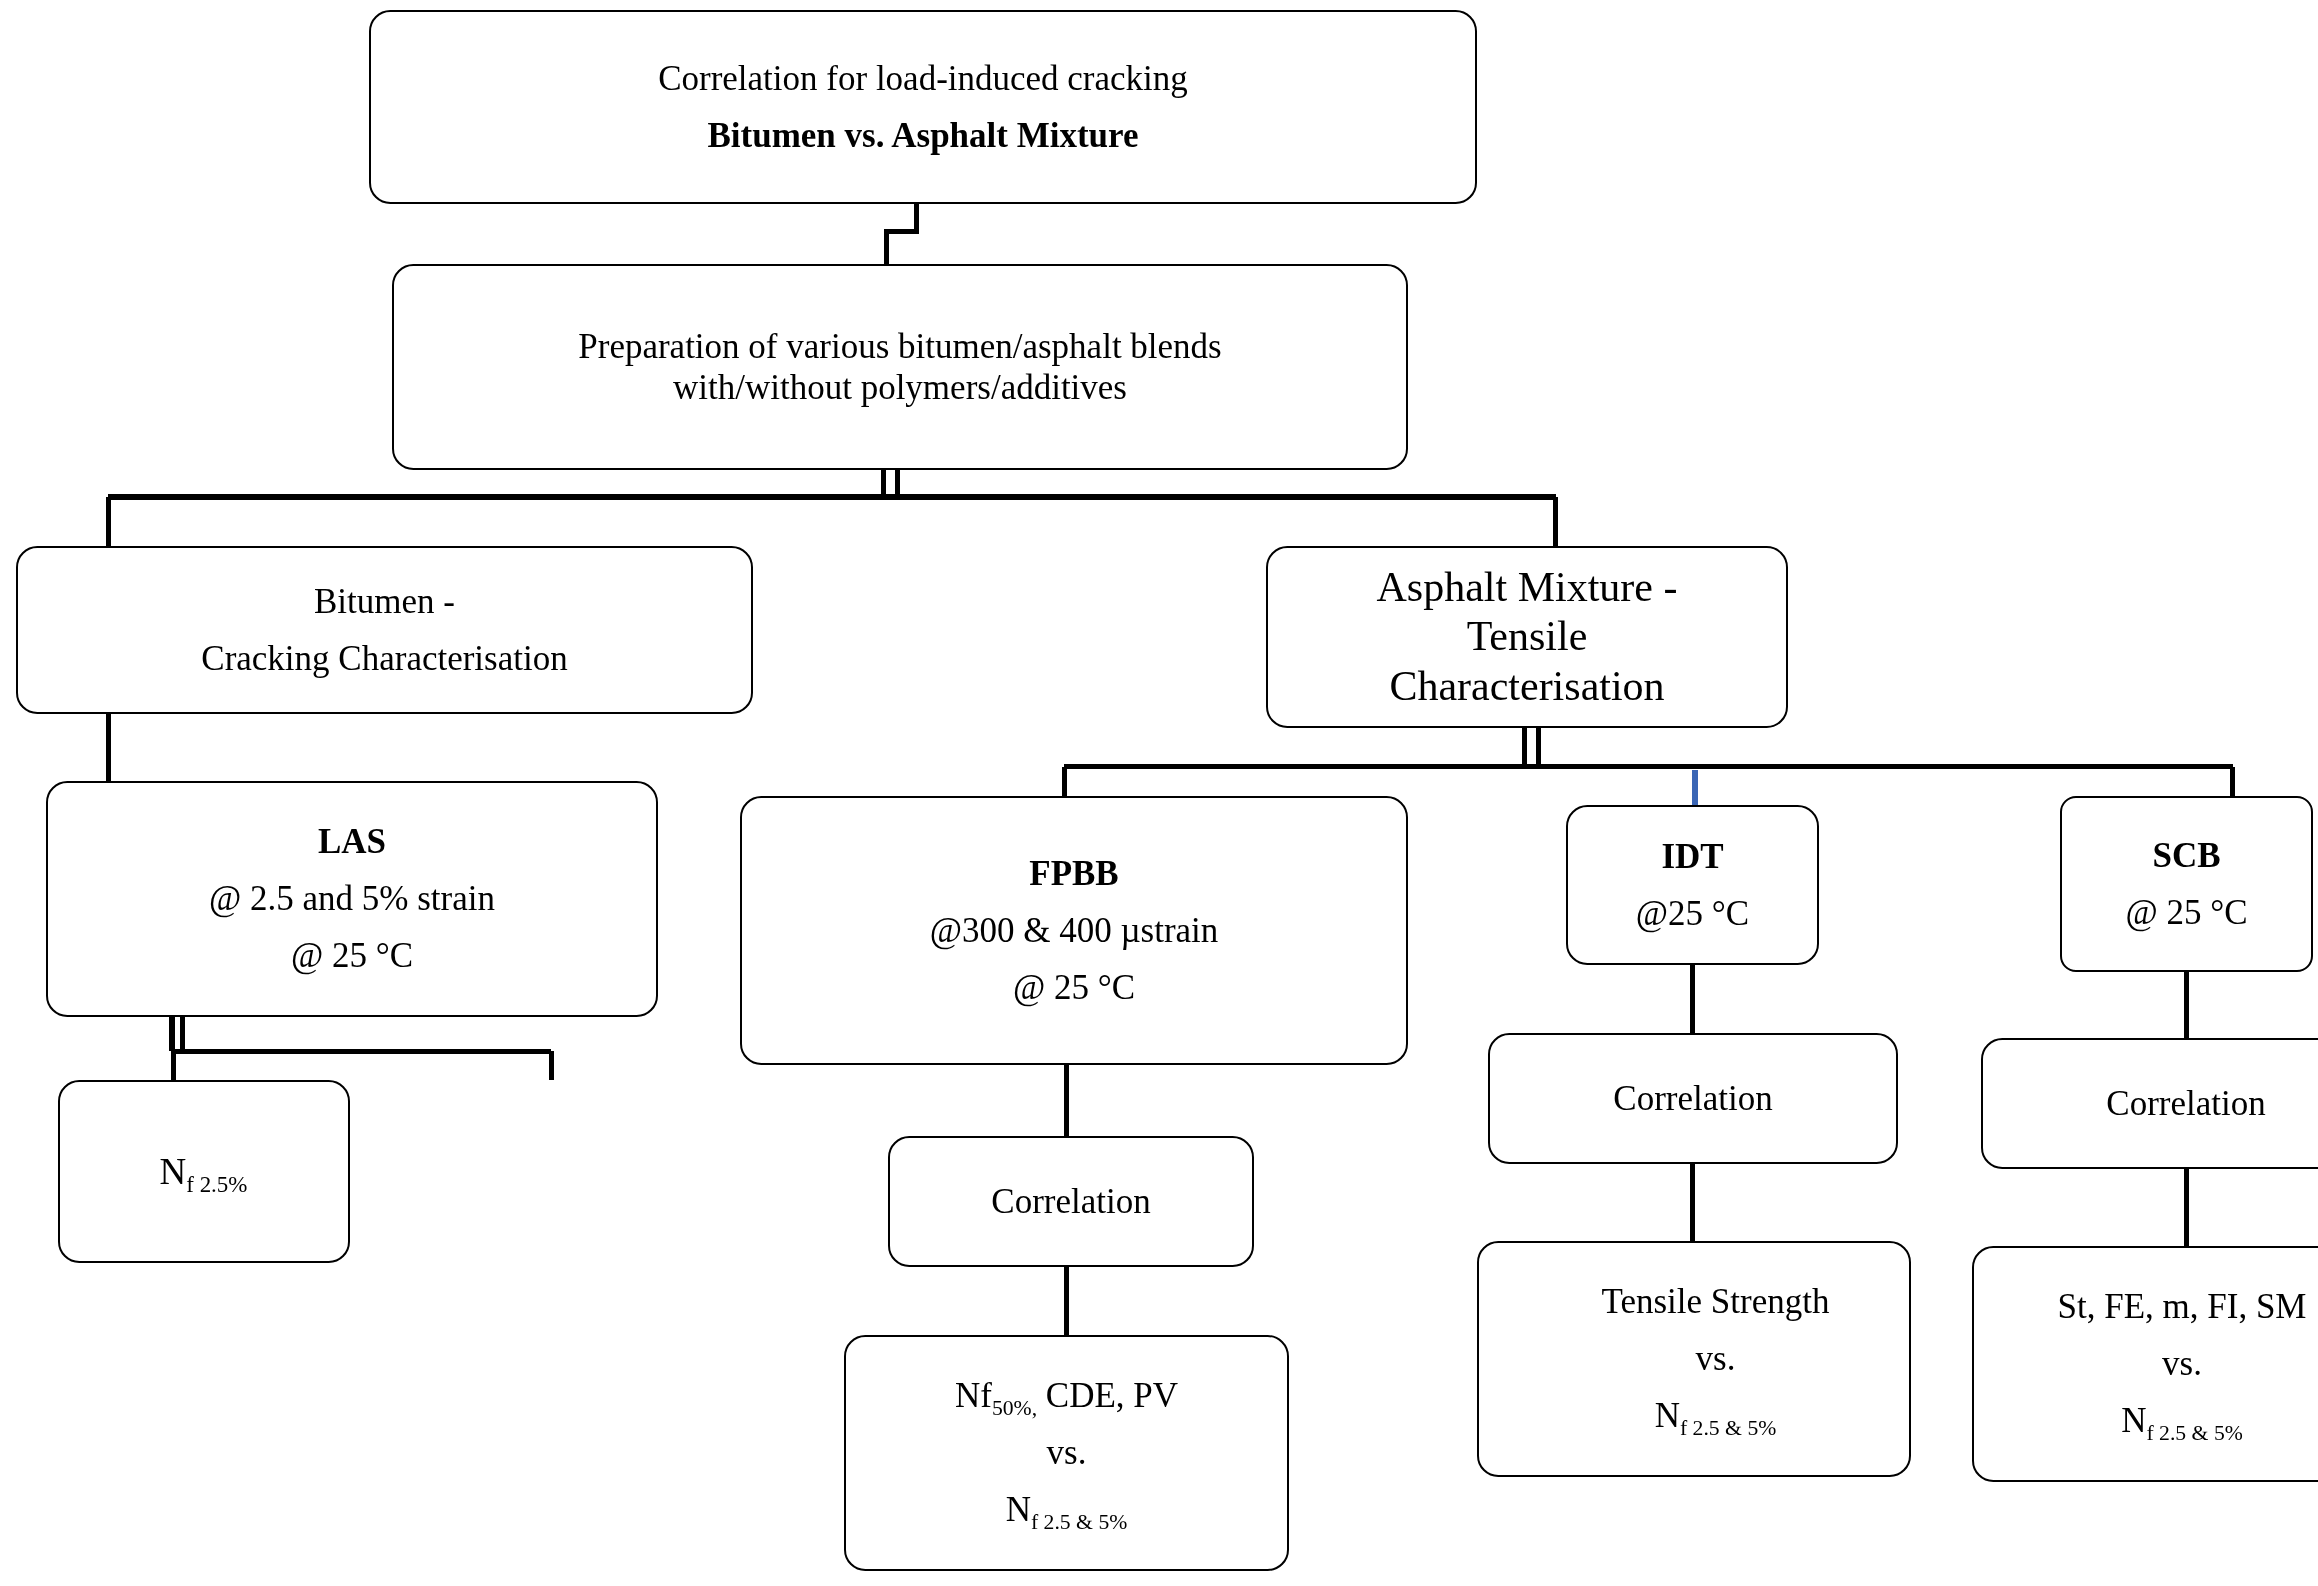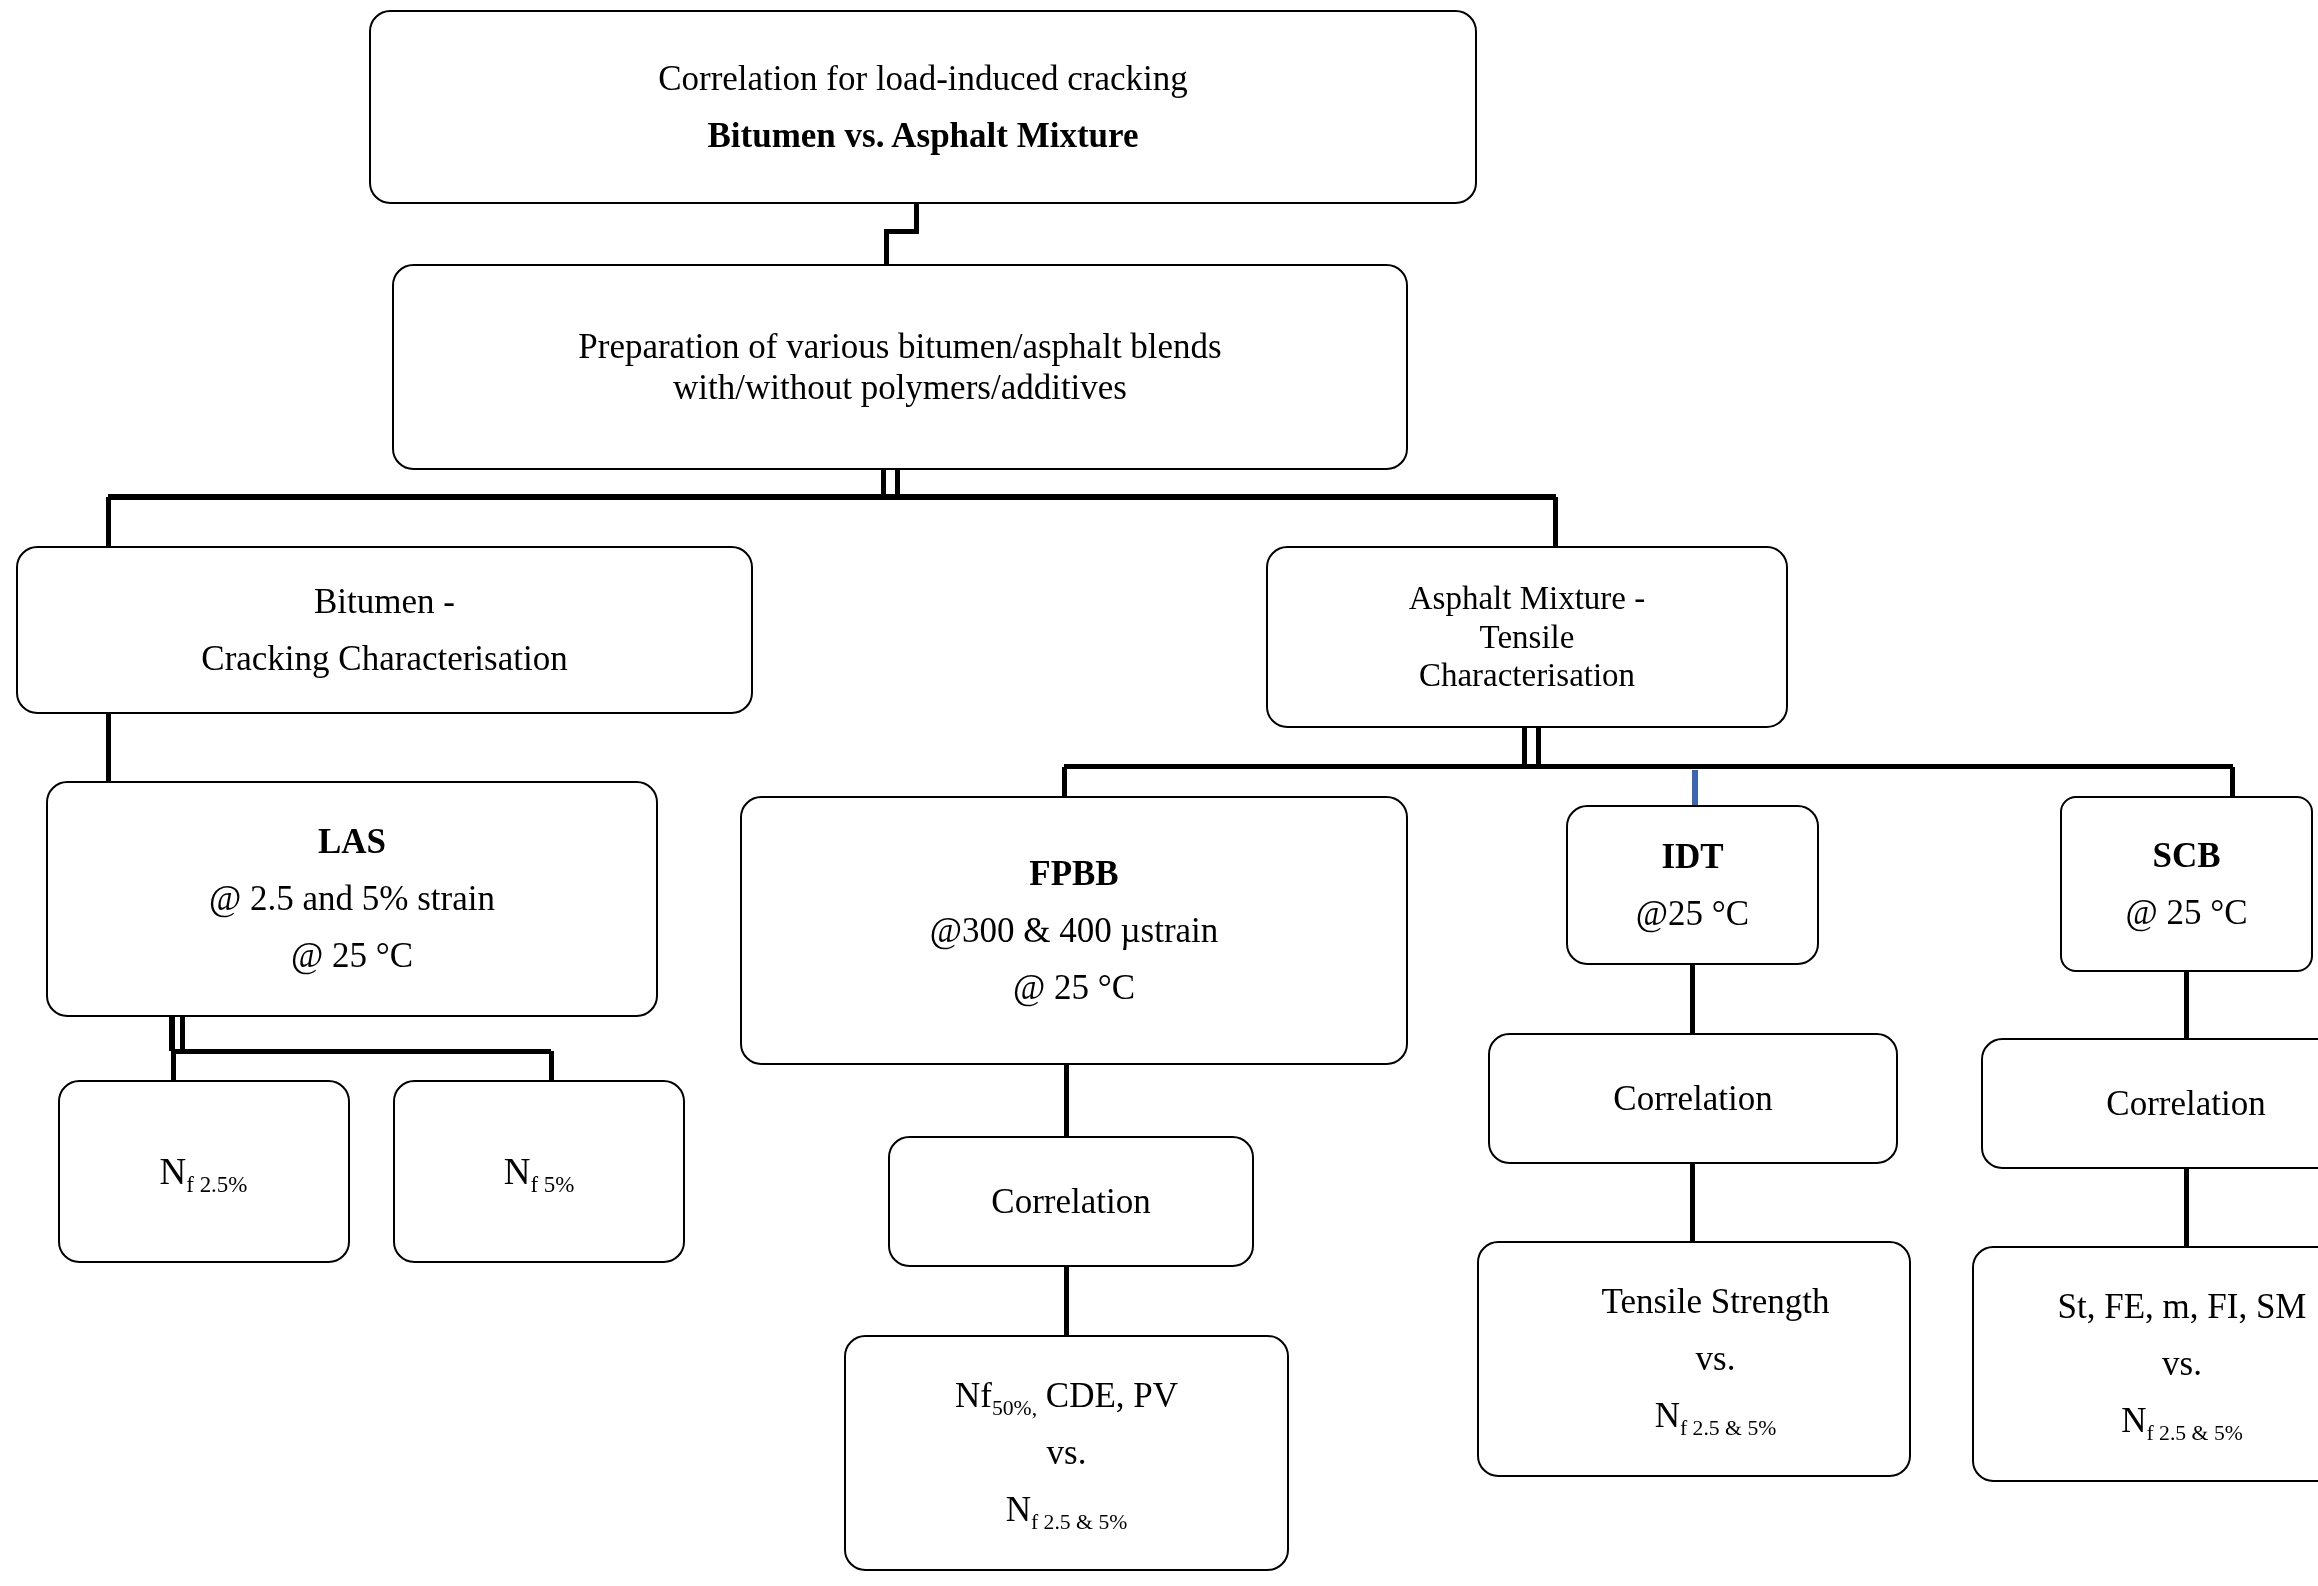--- a/index.html
+++ b/index.html
@@ -72,41 +72,38 @@
     <span class="line">Preparation of various bitumen/asphalt blends</span>
     <span class="line">with/without polymers/additives</span>
   </div>
 
   <div class="node" style="left:16px;top:546px;width:737px;height:168px;font-size:35px;">
     <span class="line">Bitumen -</span>
     <span class="sp"></span>
     <span class="line">Cracking Characterisation</span>
   </div>
 
-  <div class="node" style="left:1266px;top:546px;width:522px;height:182px;font-size:33px;">
+  <div class="node" style="left:1266px;top:546px;width:522px;height:182px;font-size:42px;">
     <span class="line">Asphalt Mixture -</span>
     <span class="line">Tensile</span>
     <span class="line">Characterisation</span>
   </div>
 
   <div class="node" style="left:46px;top:781px;width:612px;height:236px;font-size:35px;align-items:center;">
     <span class="line b">LAS</span>
     <span class="sp"></span>
     <span class="line">@ 2.5 and 5% strain</span>
     <span class="sp"></span>
     <span class="line">@ 25 °C</span>
   </div>
 
   <div class="node" style="left:25.5px;top:1080px;width:292px;height:183px;font-size:37px;margin-left:32px;">
     <span class="line"><span>N</span><span class="sub">f 2.5%</span></span>
   </div>
 
-  <div class="node" style="left:393px;top:1080px;width:292px;height:183px;font-size:37px;">
-    <span class="line"><span>N</span><span class="sub">f 5%</span></span>
-  </div>
 
   <div class="node" style="left:740px;top:796px;width:668px;height:269px;font-size:35px;">
     <span class="line b">FPBB</span>
     <span class="sp"></span>
     <span class="line">@300 &amp; 400 µstrain</span>
     <span class="sp"></span>
     <span class="line">@ 25 °C</span>
   </div>
 
   <div class="node" style="left:888px;top:1136px;width:366px;height:131px;font-size:35px;">

